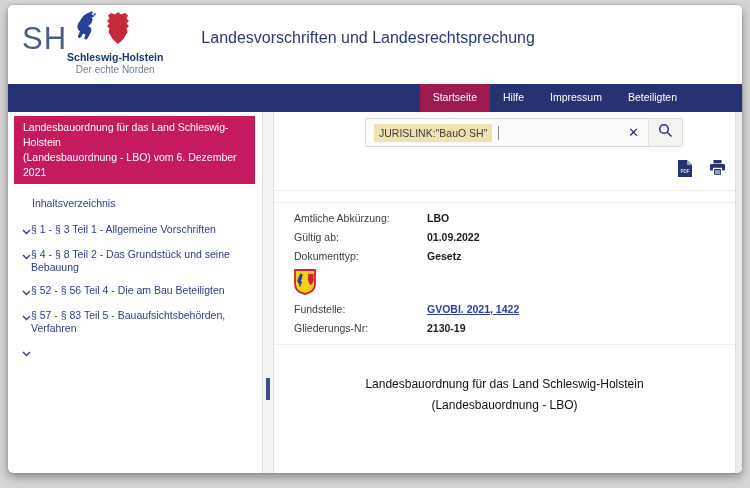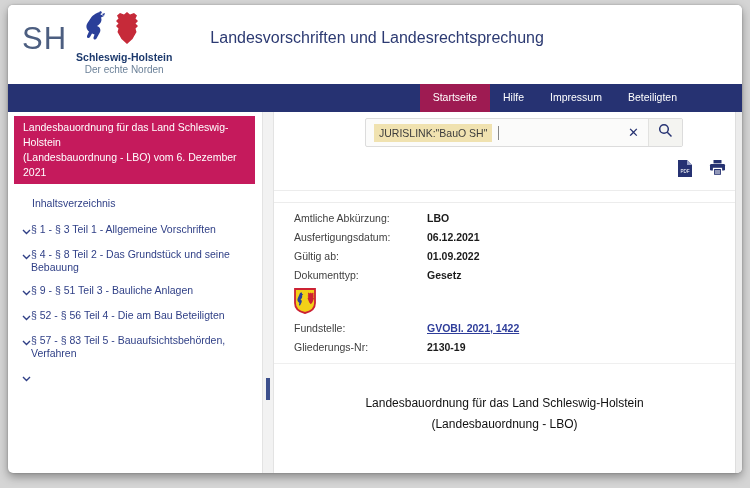--- a/index.html
+++ b/index.html
@@ -14,21 +14,21 @@
     position: absolute; left: 8px; top: 5px;
     width: 734px; height: 468px;
     background: #fff; border-radius: 5px;
     box-shadow: 0 4px 10px rgba(0,0,0,.35), 0 0 2px rgba(0,0,0,.25);
     display: flex; flex-direction: column; overflow: hidden;
   }
   
   .header { height: 79px; flex-shrink: 0; display: flex; align-items: center; background: #fff; }
   .logo { display: flex; margin-left: 14px; text-align: center; }
   .logo-sh { font-size: 31px; color: #4c5e80; letter-spacing: 1px; margin-top: 6px; font-weight: 400; }
-  .logo-block { margin-left: 9px; display: flex; flex-direction: column; }
+  .logo-block { display: flex; flex-direction: column; }
   .arms-row { display: flex; align-items: flex-end; gap: 5px; height: 34px; }
   .logo-region { font-size: 10.5px; font-weight: bold; color: #1d3a6d; margin-top: 2px; }
   .logo-tagline { font-size: 10px; color: #6b8198; margin-top: 1px; }
   .header-title { margin-left: 38px; font-size: 16px; color: #2c3a72; margin-top: -14px; }
   
   .navbar { height: 28px; flex-shrink: 0; background: #263272; display: flex; justify-content: flex-end; padding-right: 52px; }
   .nav-item { color: #fff; font-size: 10.5px; line-height: 26px; padding: 0 13px; cursor: pointer; }
   .nav-item.active { background: #9e1b52; }
   
   .bodyrow { flex: 1; display: flex; min-height: 0; }
@@ -126,26 +126,20 @@
         <div class="toc-item">
           <span class="chev"><svg width="9" height="6" viewBox="0 0 9 6">
                 <polyline points="1,1 4.5,4.5 8,1" fill="none" stroke="#2f3f86" stroke-width="1.4"></polyline>
               </svg></span>
           <span>§ 4 - § 8 Teil 2 - Das Grundstück und seine Bebauung</span>
         </div>
         <div class="toc-item">
           <span class="chev"><svg width="9" height="6" viewBox="0 0 9 6">
                 <polyline points="1,1 4.5,4.5 8,1" fill="none" stroke="#2f3f86" stroke-width="1.4"></polyline>
               </svg></span>
-          <span>§ 9 - § 51 Teil 3 - Bauliche Anlagen</span>
-        </div>
-        <div class="toc-item">
-          <span class="chev"><svg width="9" height="6" viewBox="0 0 9 6">
-                <polyline points="1,1 4.5,4.5 8,1" fill="none" stroke="#2f3f86" stroke-width="1.4"></polyline>
-              </svg></span>
           <span>§ 52 - § 56 Teil 4 - Die am Bau Beteiligten</span>
         </div>
         <div class="toc-item">
           <span class="chev"><svg width="9" height="6" viewBox="0 0 9 6">
                 <polyline points="1,1 4.5,4.5 8,1" fill="none" stroke="#2f3f86" stroke-width="1.4"></polyline>
               </svg></span>
           <span>§ 57 - § 83 Teil 5 - Bauaufsichtsbehörden, Verfahren</span>
         </div>
         <div class="toc-item">
           <span class="chev"><svg width="9" height="6" viewBox="0 0 9 6">
@@ -201,24 +195,20 @@
 
       <div class="sep1"></div>
       <div class="sep2"></div>
 
       <div class="meta">
         <div class="meta-row">
           <span class="meta-label">Amtliche Abkürzung:</span>
           <span class="meta-value">LBO</span>
         </div>
         <div class="meta-row">
-          <span class="meta-label">Ausfertigungsdatum:</span>
-          <span class="meta-value">06.12.2021</span>
-        </div>
-        <div class="meta-row">
           <span class="meta-label">Gültig ab:</span>
           <span class="meta-value">01.09.2022</span>
         </div>
         <div class="meta-row">
           <span class="meta-label">Dokumenttyp:</span>
           <span class="meta-value">Gesetz</span>
         </div>
         <div class="meta-row quelle-row">
           <span>
             <svg width="22" height="26" viewBox="0 0 22 26">

